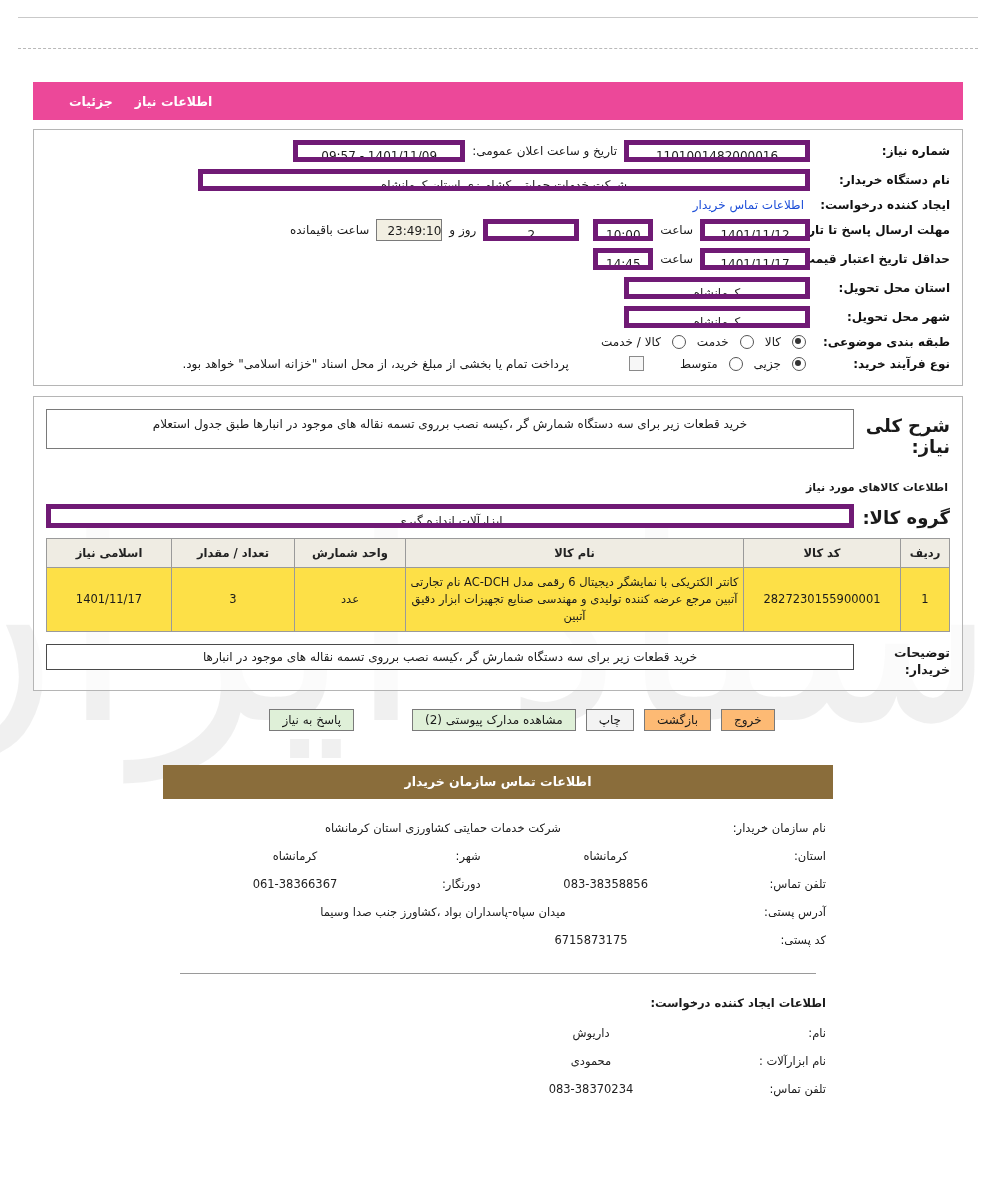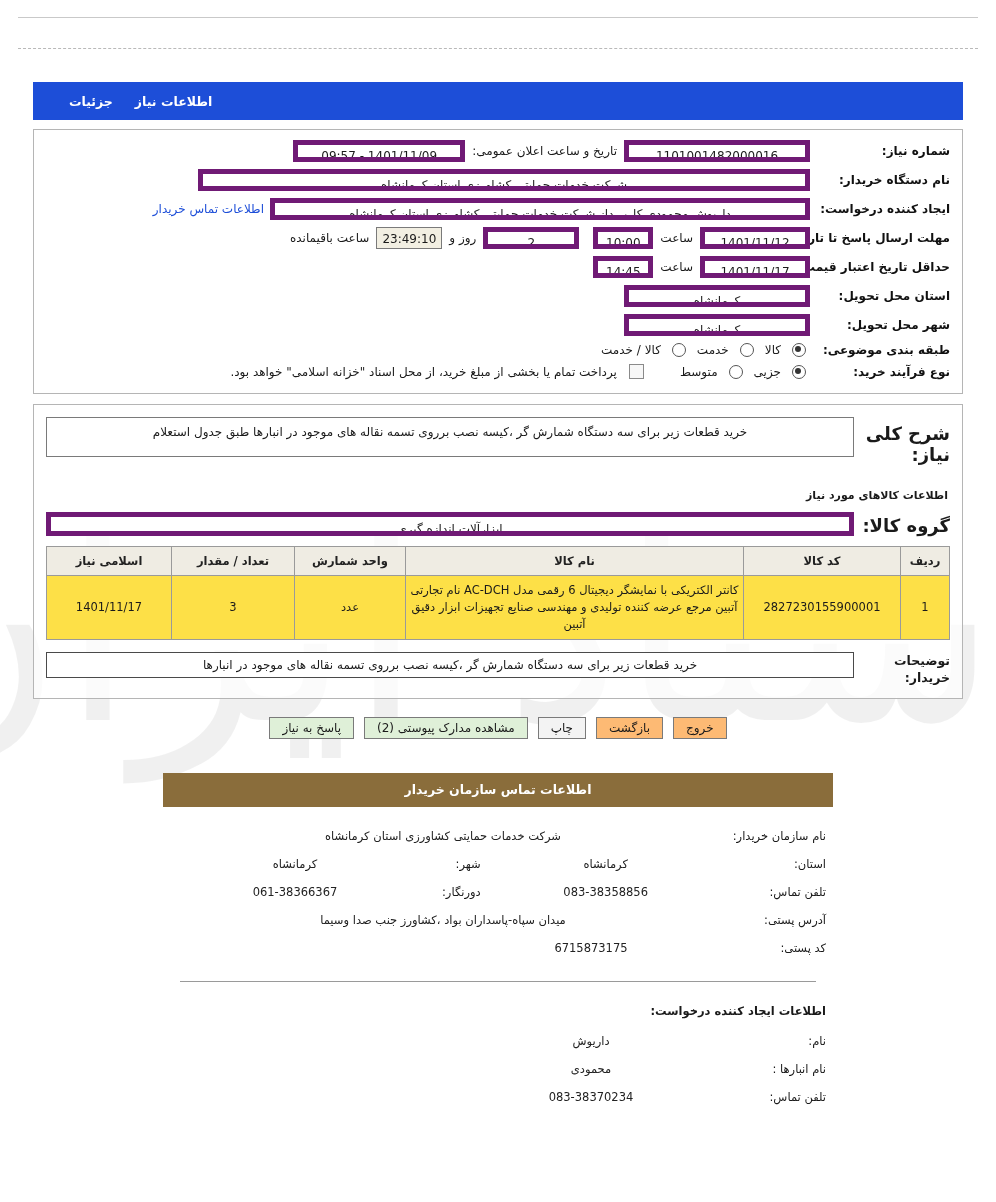--- a/index.html
+++ b/index.html
@@ -43,21 +43,21 @@
     border-top: 1px solid #c9c9c9;
     margin: 17px 18px 0 18px;
   }
   .dashline {
     border-top: 1px dashed #b9b9b9;
     margin: 30px 18px 0 18px;
   }
   .hdr-bar {
     margin: 33px 33px 0 33px;
     height: 38px;
-    background: #1d4ed8;
+    background: #ec4899;
     color: #ffffff;
     display: flex;
     flex-direction: row-reverse;
     align-items: center;
     justify-content: flex-start;
     padding: 0 14px;
     box-sizing: border-box;
     font-size: 12.5px;
     font-weight: bold;
   }
@@ -112,21 +112,20 @@
     white-space: nowrap;
     padding: 0 6px;
   }
   .countdown {
     border: 1px solid #7a7a7a;
     background: #f2efe2;
     height: 22px;
     line-height: 22px;
     font-size: 12px;
     width: 66px;
-    text-align: center;
     box-sizing: border-box;
   }
   .radio {
     display: inline-block;
     width: 12px;
     height: 12px;
     border-radius: 50%;
     border: 1px solid #555;
     background: #fff;
     vertical-align: middle;
@@ -243,21 +242,21 @@
     border: 1px solid #7a7a7a;
     font-size: 12px;
     height: 22px;
     line-height: 20px;
     padding: 0 12px;
     box-sizing: border-box;
     cursor: pointer;
     text-align: center;
     white-space: nowrap;
   }
-  .btn.green { background: #dff0d8; }
+  .btn.green { background: #dff0d8; margin-left: 48px; }
   .btn.gray  { background: #f3f3f3; }
   .btn.pinkish { background: #fdba74; }
   .contact-bar {
     margin: 34px 163px 0 163px;
     background: #8a6d3b;
     color: #fff;
     height: 34px;
     line-height: 34px;
     text-align: center;
     font-size: 12.5px;
@@ -322,21 +321,20 @@
       <div class="box" style="width:172px">1401/11/09 - 09:57</div>
     </div>
 
     <div class="row">
       <div class="lbl w140">نام دستگاه خریدار:</div>
       <div class="box" style="width:612px">شرکت خدمات حمایتی کشاورزی استان کرمانشاه</div>
     </div>
 
     <div class="row">
       <div class="lbl w140">ایجاد کننده درخواست:</div>
-      <div class="box" style="width:540px">داریوش محمودی کاربر داز  شرکت خدمات حمایتی کشاورزی استان کرمانشاه</div>
       <a class="link" href="#">اطلاعات تماس خریدار</a>
     </div>
 
     <div class="row">
       <div class="lbl w140">مهلت ارسال پاسخ تا تاریخ:</div>
       <div class="box" style="width:110px">1401/11/12</div>
       <div class="inline-lbl">ساعت</div>
       <div class="box" style="width:60px">10:00</div>
       <div class="box" style="width:96px;margin-right:14px">2</div>
       <div class="inline-lbl">روز و</div>
@@ -374,21 +372,21 @@
     </div>
 
     <div class="row" style="margin-bottom:2px">
       <div class="lbl w140">نوع فرآیند خرید:</div>
       <div style="display:flex;flex-direction:row;align-items:center;">
         <span class="radio on"></span>
         <span class="inline-lbl">جزیی</span>
         <span class="radio"></span>
         <span class="inline-lbl">متوسط</span>
       </div>
-      <div style="display:flex;flex-direction:row;align-items:center;margin-right:24px;">
+      <div style="display:flex;flex-direction:row;align-items:center;margin-right:24px;gap:48px;">
         <span class="chk"></span>
         <span class="inline-lbl">پرداخت تمام یا بخشی از مبلغ خرید، از محل اسناد "خزانه اسلامی" خواهد بود.</span>
       </div>
     </div>
 
   </div>
 
   <div class="desc-panel">
 
     <div class="desc-row">
@@ -472,21 +470,21 @@
   <div class="hr-thin"></div>
 
   <div class="sub-title">اطلاعات ایجاد کننده درخواست:</div>
 
   <div class="contact-block" style="margin-top:16px">
     <div class="c-row">
       <div class="c-lbl">نام:</div>
       <div class="c-val narrow">داریوش</div>
     </div>
     <div class="c-row">
-      <div class="c-lbl">نام انبارها :</div>
+      <div class="c-lbl">نام ابزارآلات :</div>
       <div class="c-val narrow">محمودی</div>
     </div>
     <div class="c-row">
       <div class="c-lbl">تلفن تماس:</div>
       <div class="c-val narrow">083-38370234</div>
     </div>
   </div>
 
 </div>
 

